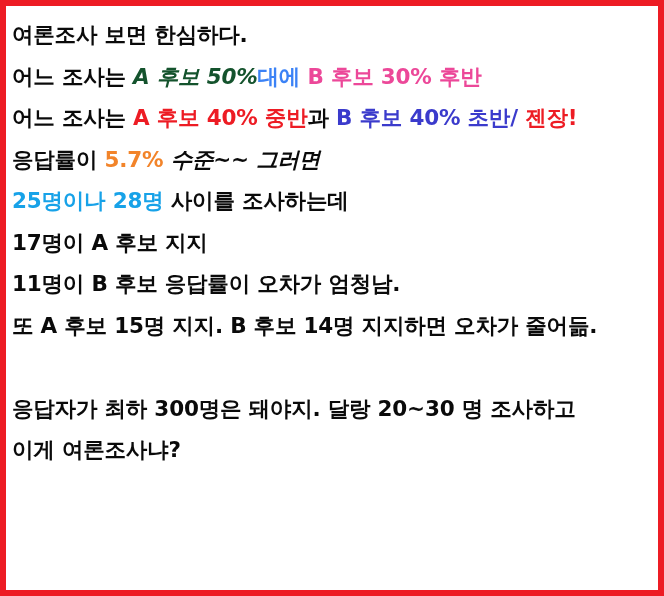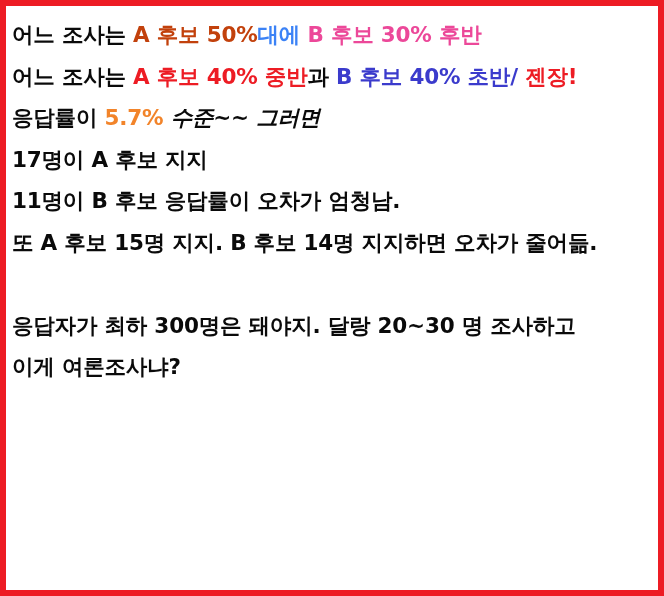--- a/index.html
+++ b/index.html
@@ -49,23 +49,25 @@
   .seg-red    { color: #ed1c24; }
   .seg-blue   { color: #3b3bcc; }
   .seg-cyan   { color: #17a2e8; }
   .seg-orange { color: #f2842a; }
 </style>
 </head>
 <body>
 
 <div id="poster" style="border-color: rgb(237, 28, 36); border-width: 6px; background: rgb(255, 255, 255);">
   <div id="text-block">
-      <div class="text-line"><span class="seg seg-black" style="color: rgb(10, 10, 10);">어느 조사는 </span><span class="seg seg-red" style="color: #c2410c;">A 후보 50%</span><span class="seg seg-black" style="color: #3b82f6;">대에 </span><span class="seg seg-blue" style="color: #ec4899;">B 후보 30% 후반</span></div>
+      <div class="text-line"><span class="seg seg-black" style="color: rgb(10, 10, 10);">여론조사 보면 한심하다.</span></div>
+      <div class="text-line"><span class="seg seg-black" style="color: rgb(10, 10, 10);">어느 조사는 </span><span class="seg seg-red" style="color: #14532d; font-style: italic;">A 후보 50%</span><span class="seg seg-black" style="color: #3b82f6;">대에 </span><span class="seg seg-blue" style="color: #ec4899;">B 후보 30% 후반</span></div>
       <div class="text-line"><span class="seg seg-black" style="color: rgb(10, 10, 10);">어느 조사는 </span><span class="seg seg-red" style="color: rgb(237, 28, 36);">A 후보 40% 중반</span><span class="seg seg-black" style="color: rgb(10, 10, 10);">과 </span><span class="seg seg-blue" style="color: rgb(59, 59, 204);">B 후보 40% 초반</span><span class="seg seg-blue" style="color: rgb(59, 59, 204);">/</span><span class="seg seg-red" style="color: rgb(237, 28, 36);"> 젠장!</span></div>
       <div class="text-line"><span class="seg seg-black" style="color: rgb(10, 10, 10);">응답률이 </span><span class="seg seg-orange" style="color: rgb(242, 132, 42);">5.7%</span><span class="seg seg-black" style="color: rgb(10, 10, 10); font-style: italic;"> 수준~~ 그러면</span></div>
+      <div class="text-line"><span class="seg seg-cyan" style="color: rgb(23, 162, 232);">25명이나 28명</span><span class="seg seg-black" style="color: rgb(10, 10, 10);"> 사이를 조사하는데</span></div>
       <div class="text-line"><span class="seg seg-black" style="color: rgb(10, 10, 10);">17명이 A 후보 지지</span></div>
       <div class="text-line"><span class="seg seg-black" style="color: rgb(10, 10, 10);">11명이 B 후보 응답률이 오차가 엄청남.</span></div>
       <div class="text-line"><span class="seg seg-black" style="color: rgb(10, 10, 10);">또 A 후보 15명 지지. B 후보 14명 지지하면 오차가 줄어듦.</span></div>
       <div class="text-line spacer">&nbsp;</div>
       <div class="text-line"><span class="seg seg-black" style="color: rgb(10, 10, 10);">응답자가 최하 300명은 돼야지. 달랑 20~30 명 조사하고</span></div>
       <div class="text-line"><span class="seg seg-black" style="color: rgb(10, 10, 10);">이게 여론조사냐?</span></div>
     </div>
 </div>
 
 </body></html>

